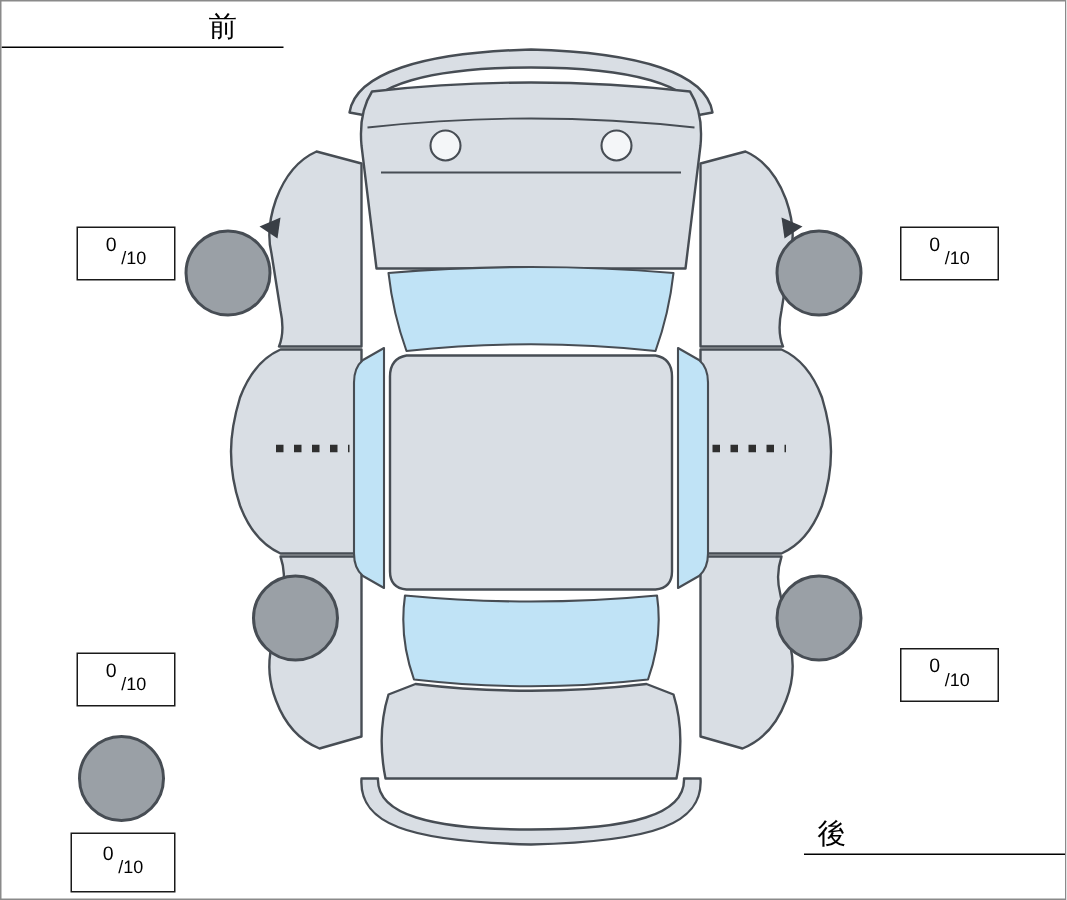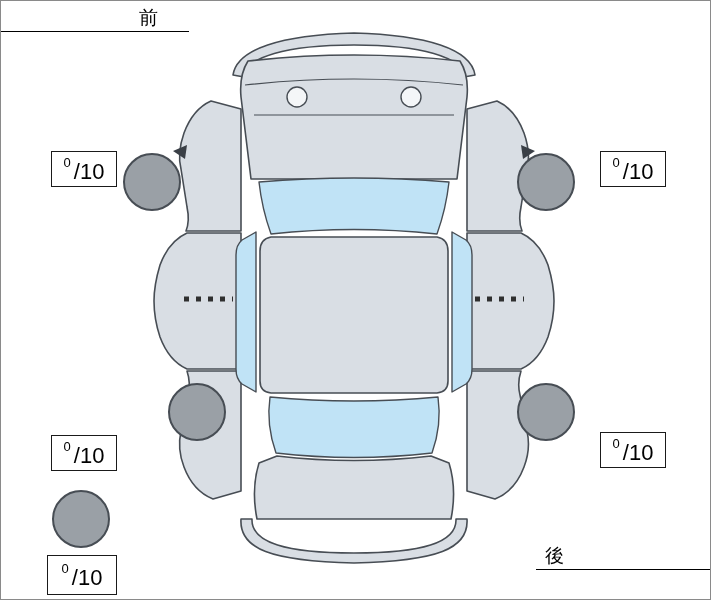--- a/index.html
+++ b/index.html
@@ -29,21 +29,21 @@
   .rear-label{left:535px;top:538px;width:175px;height:30px;}
   .rear-label .jp{left:9px;top:4px;}
   
   .score-box{
     position:absolute;width:66px;height:36px;
     background:#fff;border:1px solid #1a1a1a;box-sizing:border-box;
     display:flex;align-items:center;justify-content:center;
     color:#000;
   }
   .score-box .num{font-size:13px;transform:translateY(-7px);margin-right:3px;}
-  .score-box .den{font-size:22px;transform:translateY(3px);}
+  .score-box .den{font-size:12px;transform:translateY(3px);}
   .box-fl{left:50px;top:150px;}
   .box-fr{left:599px;top:150px;}
   .box-rl{left:50px;top:434px;}
   .box-rr{left:599px;top:431px;}
   .box-spare{left:46px;top:554px;width:70px;height:40px;}
 </style>
 </head>
 <body>
 
 <div class="page">

